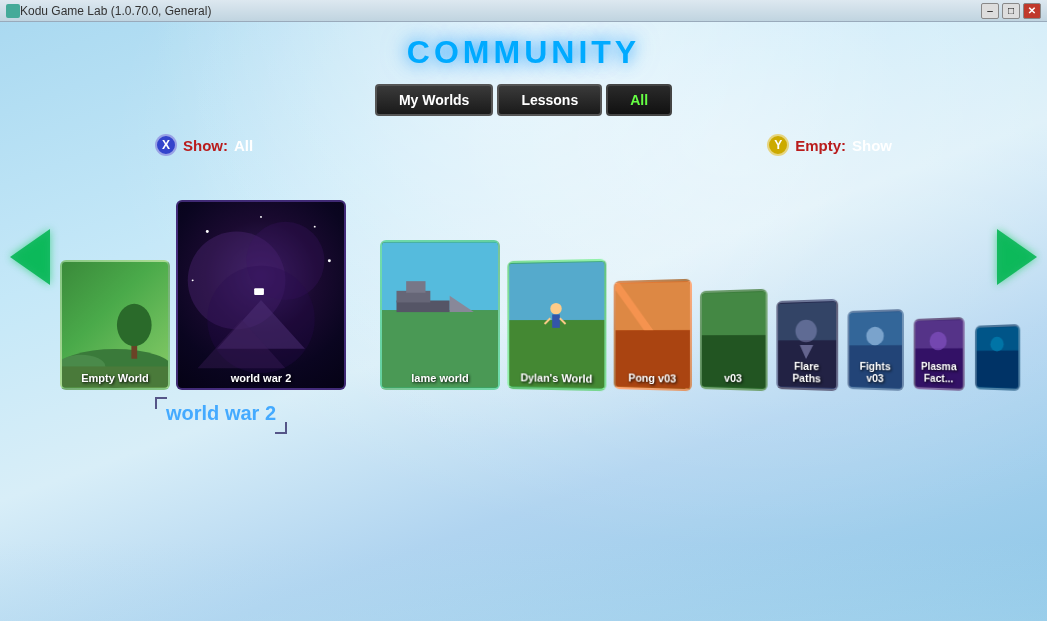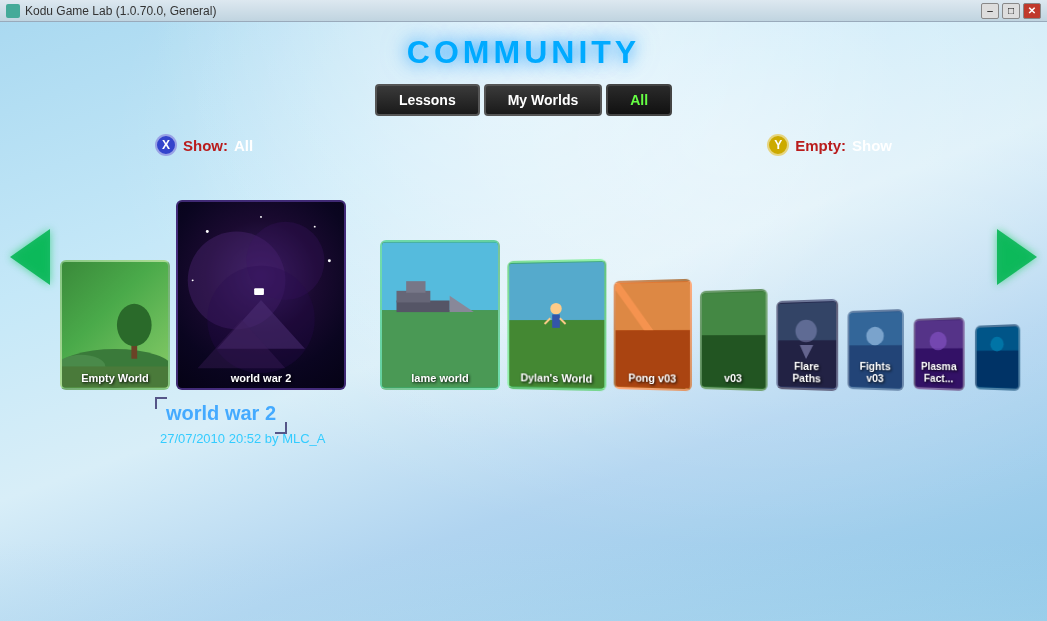--- a/index.html
+++ b/index.html
@@ -22,21 +22,20 @@
       display: flex;
       align-items: center;
       justify-content: space-between;
       padding: 0 6px;
       border-bottom: 1px solid #9ab;
       z-index: 100;
     }
     .title-bar-left {
       display: flex;
       align-items: flex-start;
-      gap: 5px;
       font-size: 12px;
       color: #333;
     }
     .title-bar-icon {
       width: 14px; height: 14px;
       background: #4a9;
       border-radius: 2px;
     }
     .title-bar-buttons {
       display: flex;
@@ -320,22 +319,22 @@
     <div class="tb-btn close">✕</div>
   </div>
 </div>
 
 <div class="main">
   <div class="bg-rays"></div>
 
   <div class="community-header">COMMUNITY</div>
 
   <div class="nav-tabs">
+    <div class="nav-tab">My Worlds</div>
     <div class="nav-tab">Lessons</div>
-    <div class="nav-tab">My Worlds</div>
     <div class="nav-tab active">All</div>
   </div>
 
   <div class="filter-bar">
     <div class="filter-item">
       <div class="filter-badge x">X</div>
       <span class="filter-label">Show:</span>
       <span class="filter-value">All</span>
     </div>
     <div class="filter-item">
@@ -481,17 +480,16 @@
   <div class="nav-arrow right">
     <div class="arrow-shape right-arr"></div>
   </div>
 
   <div class="world-info">
     <div style="position:relative; display:inline-block; padding: 2px 6px;">
       <div class="info-bracket-tl"></div>
       <div class="info-bracket-br"></div>
       <div class="world-info-title">world war 2</div>
     </div>
-    <div class="world-info-meta">27/07/2010 20:52  by  MLC_A</div>
   </div>
 
   <div class="ground"></div>
 </div>
 
 </body></html>

